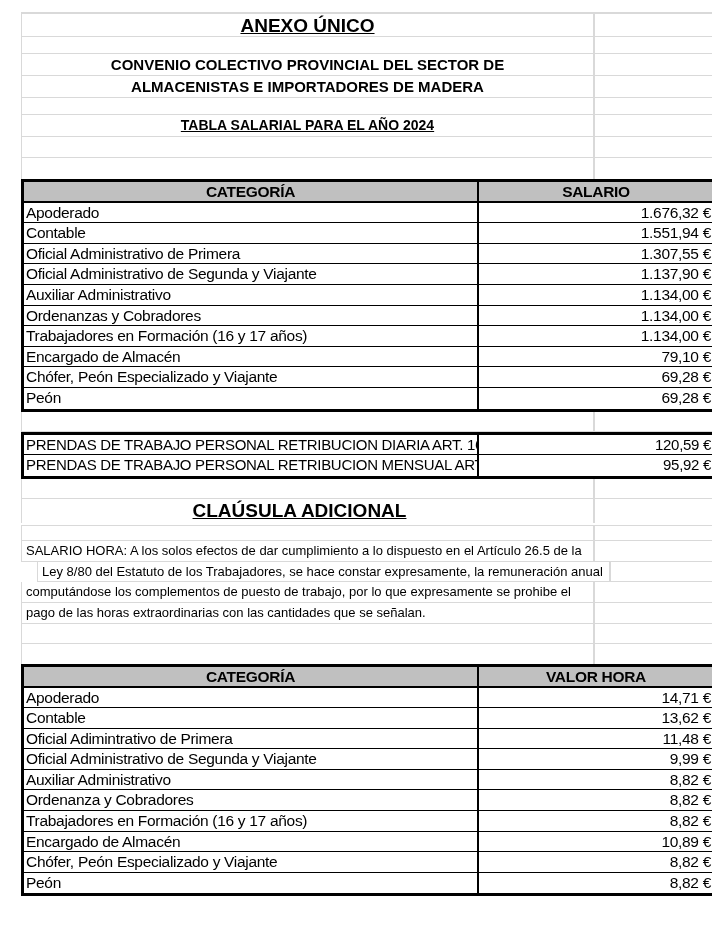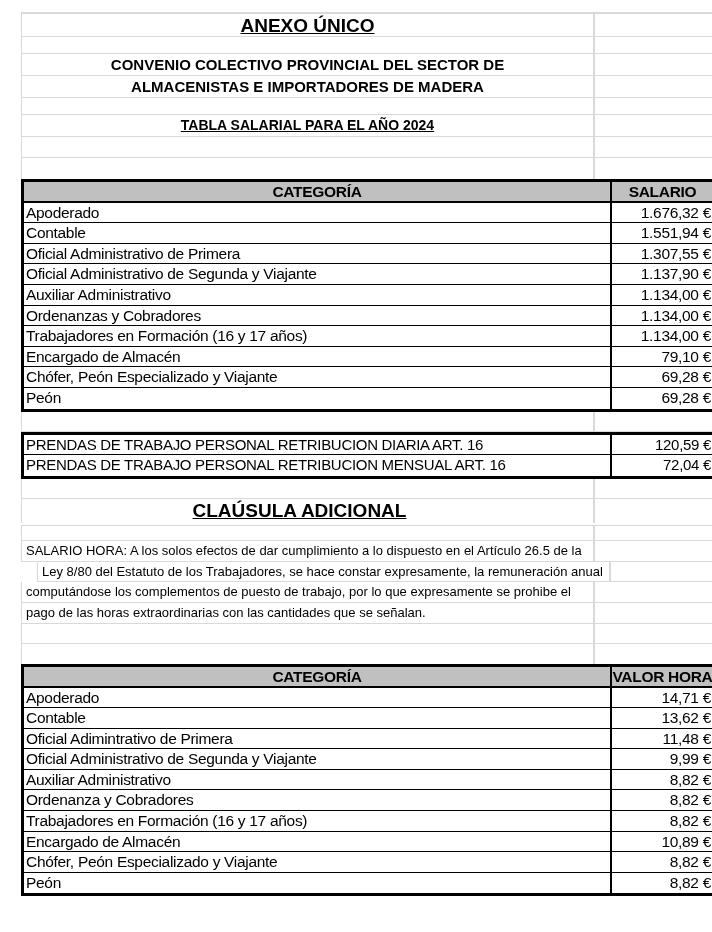--- a/index.html
+++ b/index.html
@@ -10,21 +10,21 @@
   .row .a { width:574px; box-sizing:border-box; border-left:1px solid #d9d9d9; border-right:2px solid #d9d9d9; position:relative; }
   .row .b { flex:1; box-sizing:border-box; border-right:2px solid #d9d9d9; position:relative; }
   .title { font-weight:bold; text-align:center; }
   .u { text-decoration:underline; }
   .t1 { font-size:19px; line-height:24px; }
   .t2 { font-size:15px; line-height:21px; }
   .t3 { font-size:14px; line-height:21px; }
   .tbl { border:3px solid #000; border-left-width:3px; box-sizing:border-box; width:695px; }
   .tbl .r { display:flex; height:20.6px; border-bottom:1px solid #000; box-sizing:border-box; font-size:15.5px; line-height:20px; }
   .tbl .r:last-child { border-bottom:none; }
-  .tbl .c1 { width:588px; box-sizing:border-box; border-right:2px solid #000; padding-left:2px; white-space:nowrap; overflow:hidden; letter-spacing:-0.3px; }
+  .tbl .c1 { width:455px; box-sizing:border-box; border-right:2px solid #000; padding-left:2px; white-space:nowrap; overflow:hidden; letter-spacing:-0.3px; }
   .tbl .c2 { flex:1; text-align:right; padding-right:2px; white-space:nowrap; letter-spacing:-0.3px; }
   .tbl .hdr { background:#c0c0c0; font-weight:bold; font-size:15.5px; border-bottom:2px solid #000; }
   .tbl .hdr .c1 { text-align:center; padding-left:0; }
   .tbl .hdr .c2 { text-align:center; padding-right:0; }
   .para { font-size:13px; line-height:20.8px; padding-left:4px; white-space:nowrap; }
   .prendas .r { font-size:15px; }
 </style>
 </head>
 <body>
 
@@ -119,21 +119,21 @@
     </div>
 
   <div class="tbl prendas" style="border-width:3px;">
     <div id="prendas-rows">
         <div class="r">
           <div class="c1">PRENDAS DE TRABAJO PERSONAL RETRIBUCION DIARIA ART. 16</div>
           <div class="c2">120,59 €</div>
         </div>
         <div class="r">
           <div class="c1">PRENDAS DE TRABAJO PERSONAL RETRIBUCION MENSUAL ART. 16</div>
-          <div class="c2">72,04 €</div>
+          <div class="c2">95,92 €</div>
         </div>
       </div>
   </div>
 
   <div class="row" style="height:20px;">
       <div class="a"></div>
       <div class="b"></div>
     </div>
   <div class="row" style="height:27px;flex-direction:column;">
     <div class="a title t1" style="padding-right:0;"><span class="u" style="position:relative;left:-8px;">CLAÚSULA ADICIONAL</span></div>

